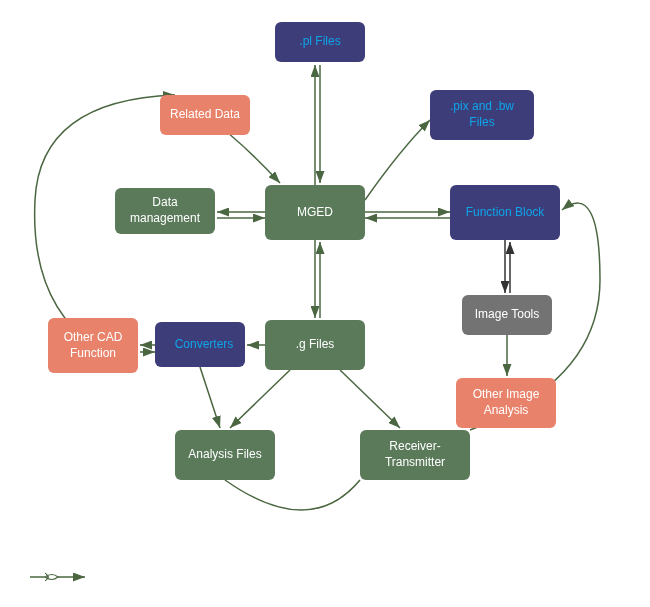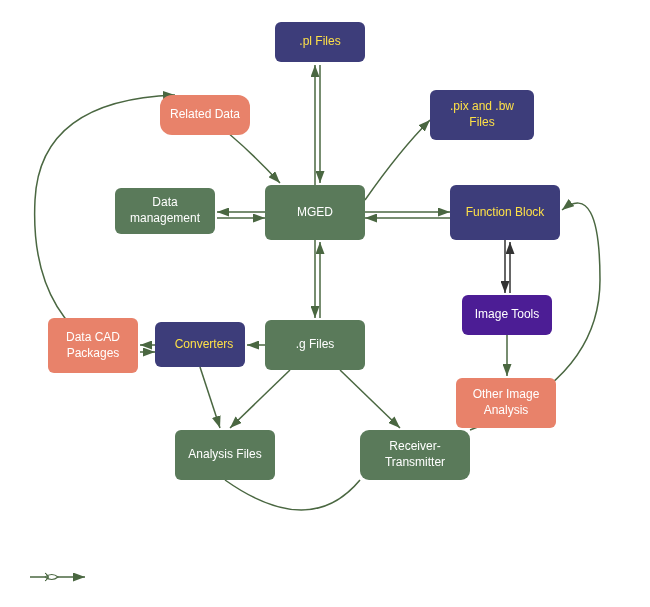--- a/index.html
+++ b/index.html
@@ -22,22 +22,22 @@
       align-items: center;
       justify-content: center;
       text-align: center;
       font-size: 12px;
       font-weight: 500;
       line-height: 1.3;
       padding: 6px 8px;
     }
     .green { background: #5a7a5a; color: #fff; }
     .salmon { background: #e8826a; color: #fff; }
-    .purple { background: #3d3d7a; color: #fde047; }
-    .light-green { background: #4c1d95; color: #fff; }
+    .purple { background: #3d3d7a; color: #0ea5e9; }
+    .light-green { background: #737373; color: #fff; }
     svg#arrows {
       position: absolute;
       top: 0; left: 0;
       width: 650px;
       height: 607px;
       pointer-events: none;
     }
     .legend {
       position: absolute;
       bottom: 20px;
@@ -106,31 +106,31 @@
 
     <path d="M 470 430 Q 600 380 600 280 Q 600 180 562 210" stroke="#4a6741" stroke-width="1.5" fill="none" marker-end="url(#arrowhead)"></path>
 
     <path d="M 225 480 Q 310 540 360 480" stroke="#4a6741" stroke-width="1.5" fill="none"></path>
 
   </svg>
 
   <div id="nodes-container">
       <div class="node purple" style="left: 275px; top: 22px; width: 90px; height: 40px;">.pl Files</div>
       <div class="node purple" style="left: 430px; top: 90px; width: 104px; height: 50px;">.pix and .bw Files</div>
-      <div class="node salmon" style="left: 160px; top: 95px; width: 90px; height: 40px; border-radius: 12px;">Related Data</div>
+      <div class="node salmon" style="left: 160px; top: 95px; width: 90px; height: 40px;">Related Data</div>
       <div class="node green" style="left: 265px; top: 185px; width: 100px; height: 55px;">MGED</div>
       <div class="node green" style="left: 115px; top: 188px; width: 100px; height: 46px;">Data management</div>
       <div class="node purple" style="left: 450px; top: 185px; width: 110px; height: 55px;">Function Block</div>
       <div class="node green" style="left: 265px; top: 320px; width: 100px; height: 50px;">.g Files</div>
       <div class="node purple" style="left: 155px; top: 322px; width: 90px; height: 45px; padding-left: 16px;">Converters</div>
-      <div class="node salmon" style="left: 48px; top: 318px; width: 90px; height: 55px;">Data CAD Packages</div>
+      <div class="node salmon" style="left: 48px; top: 318px; width: 90px; height: 55px;">Other CAD Function</div>
       <div class="node light-green" style="left: 462px; top: 295px; width: 90px; height: 40px;">Image Tools</div>
       <div class="node salmon" style="left: 456px; top: 378px; width: 100px; height: 50px;">Other Image Analysis</div>
       <div class="node green" style="left: 175px; top: 430px; width: 100px; height: 50px;">Analysis Files</div>
-      <div class="node green" style="left: 360px; top: 430px; width: 110px; height: 50px; border-radius: 9px;">Receiver- Transmitter</div>
+      <div class="node green" style="left: 360px; top: 430px; width: 110px; height: 50px;">Receiver- Transmitter</div>
     </div>
 
   <div class="legend">
     <svg width="70" height="20">
       <line x1="0" y1="10" x2="15" y2="10" stroke="#4a6741" stroke-width="1.5"></line>
       <path d="M 15 6 Q 20 10 15 14 Q 22 10 15 6" stroke="#4a6741" fill="none" stroke-width="1"></path>
       <path d="M 15 10 Q 22 5 28 10 Q 22 15 15 10" stroke="#4a6741" fill="none" stroke-width="1.2"></path>
       <line x1="28" y1="10" x2="55" y2="10" stroke="#4a6741" stroke-width="1.5" marker-end="url(#arrowhead)"></line>
     </svg>
   </div>

